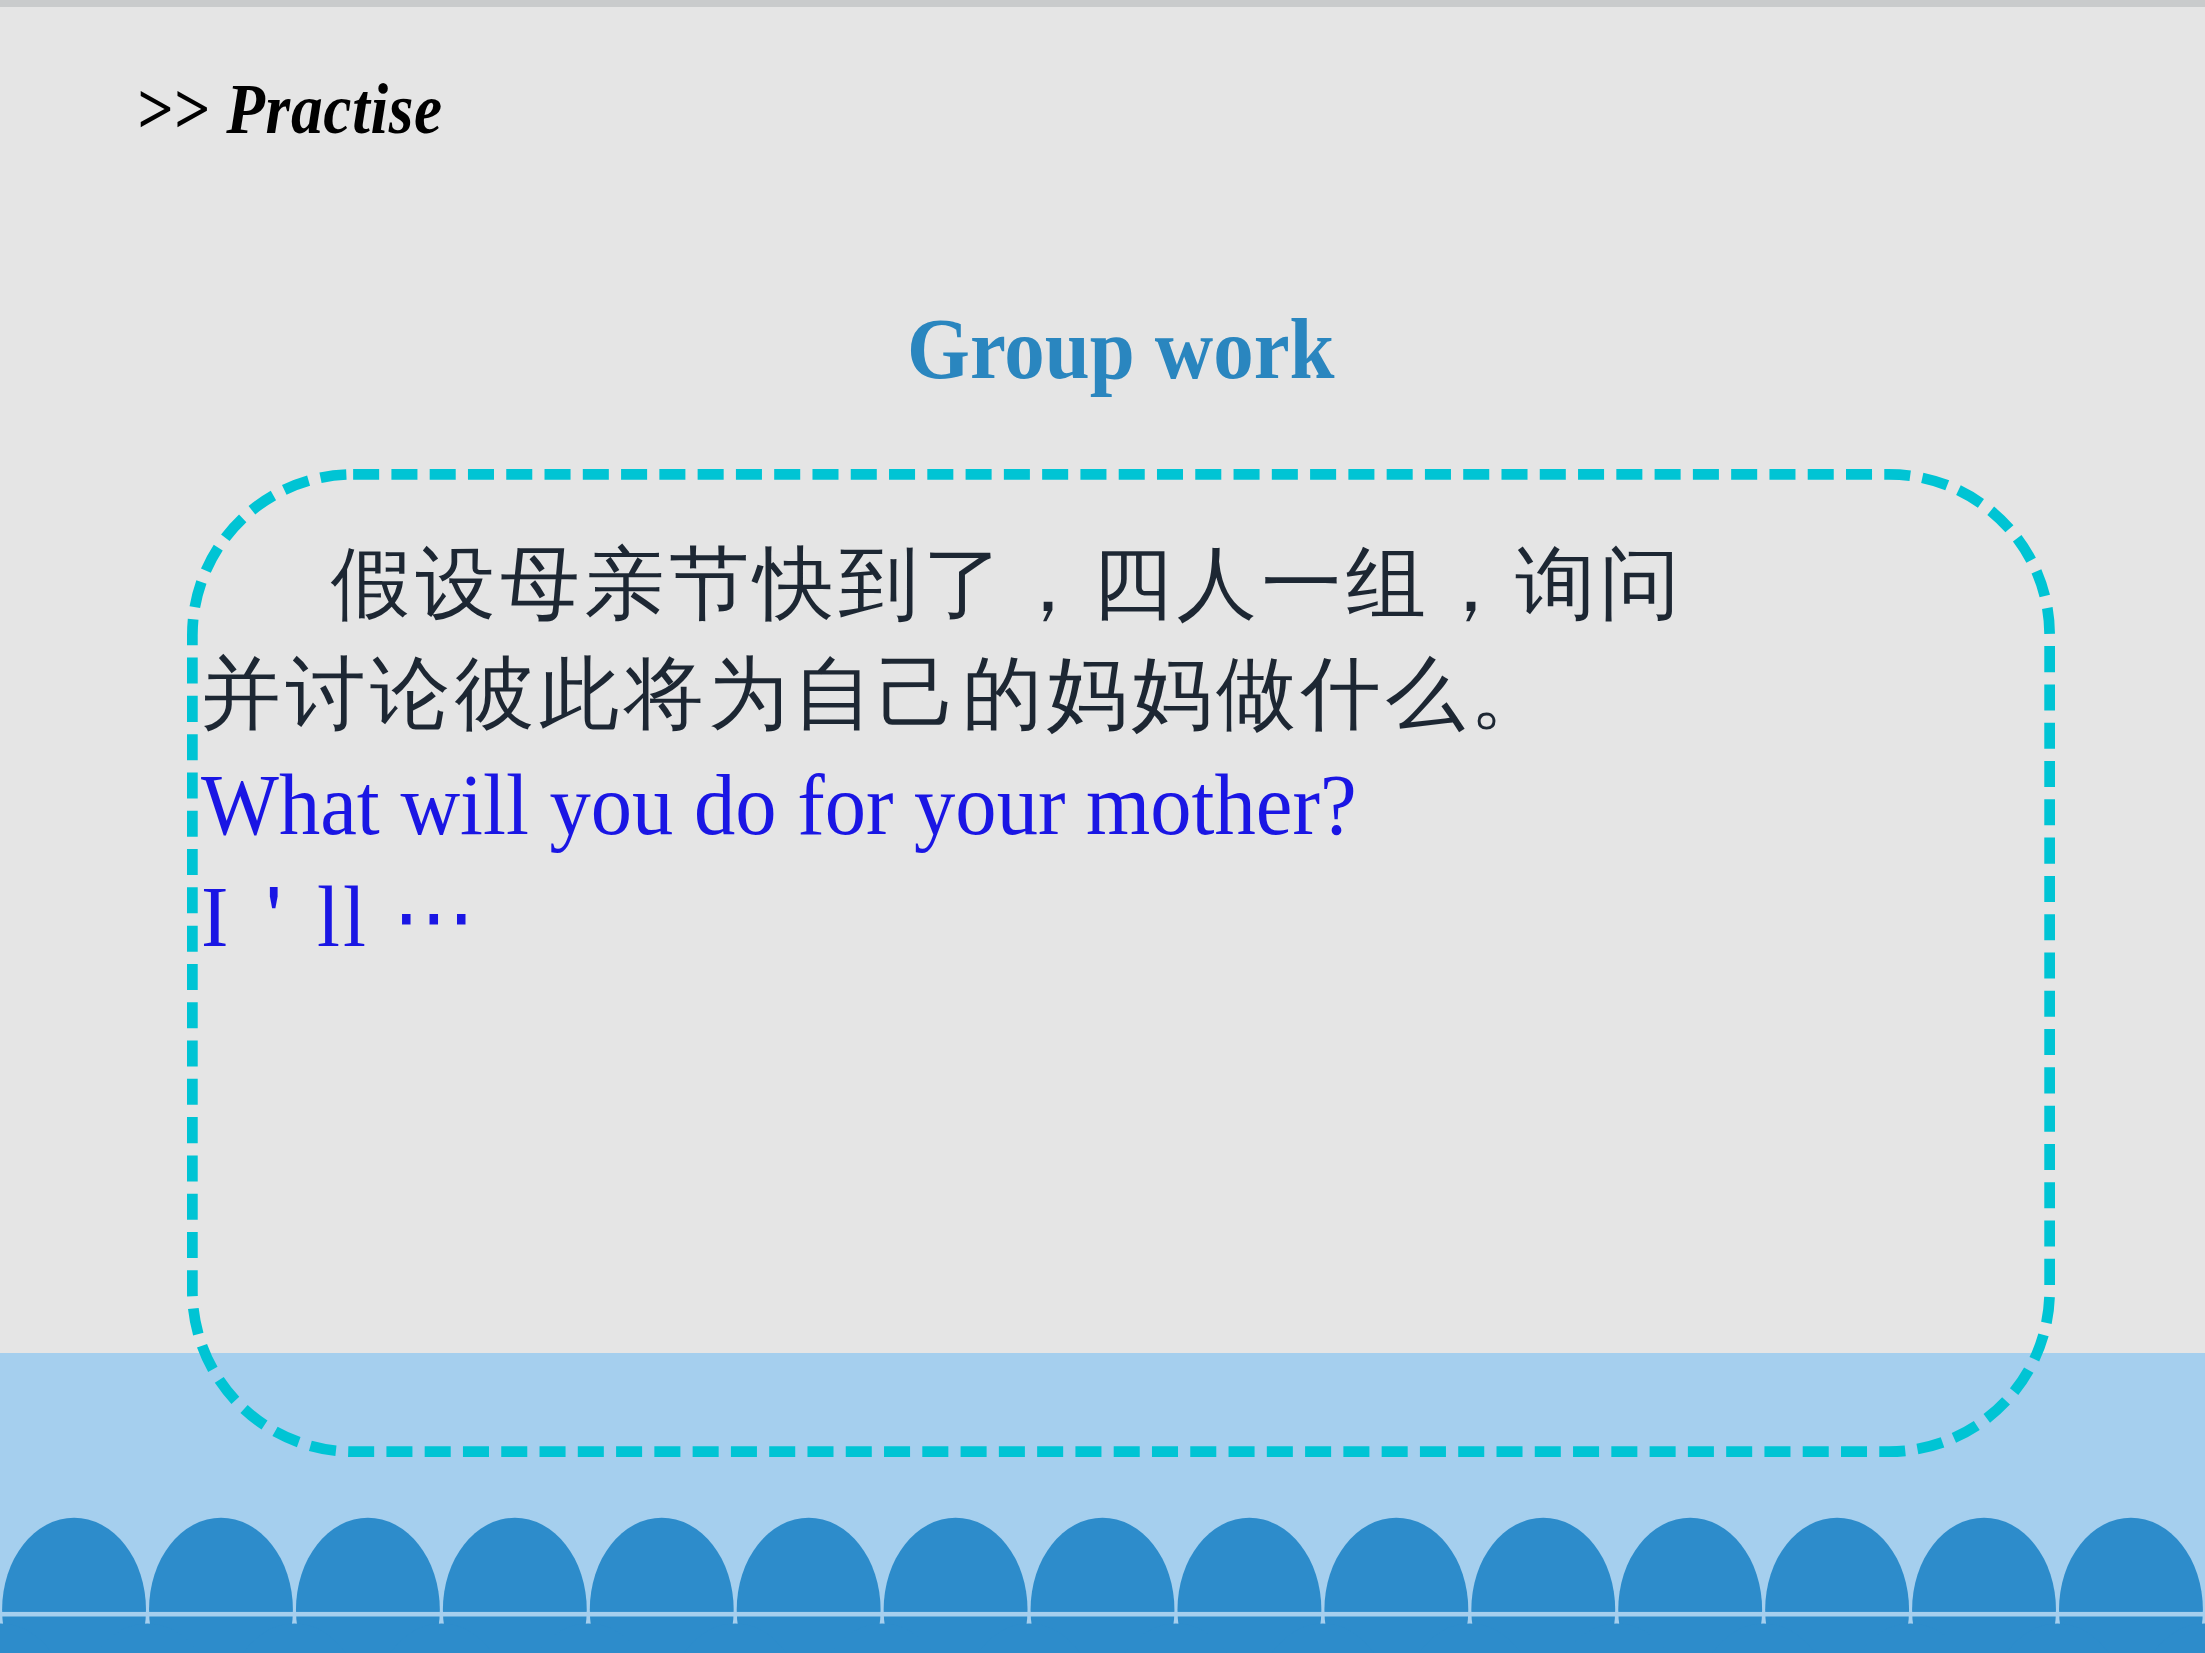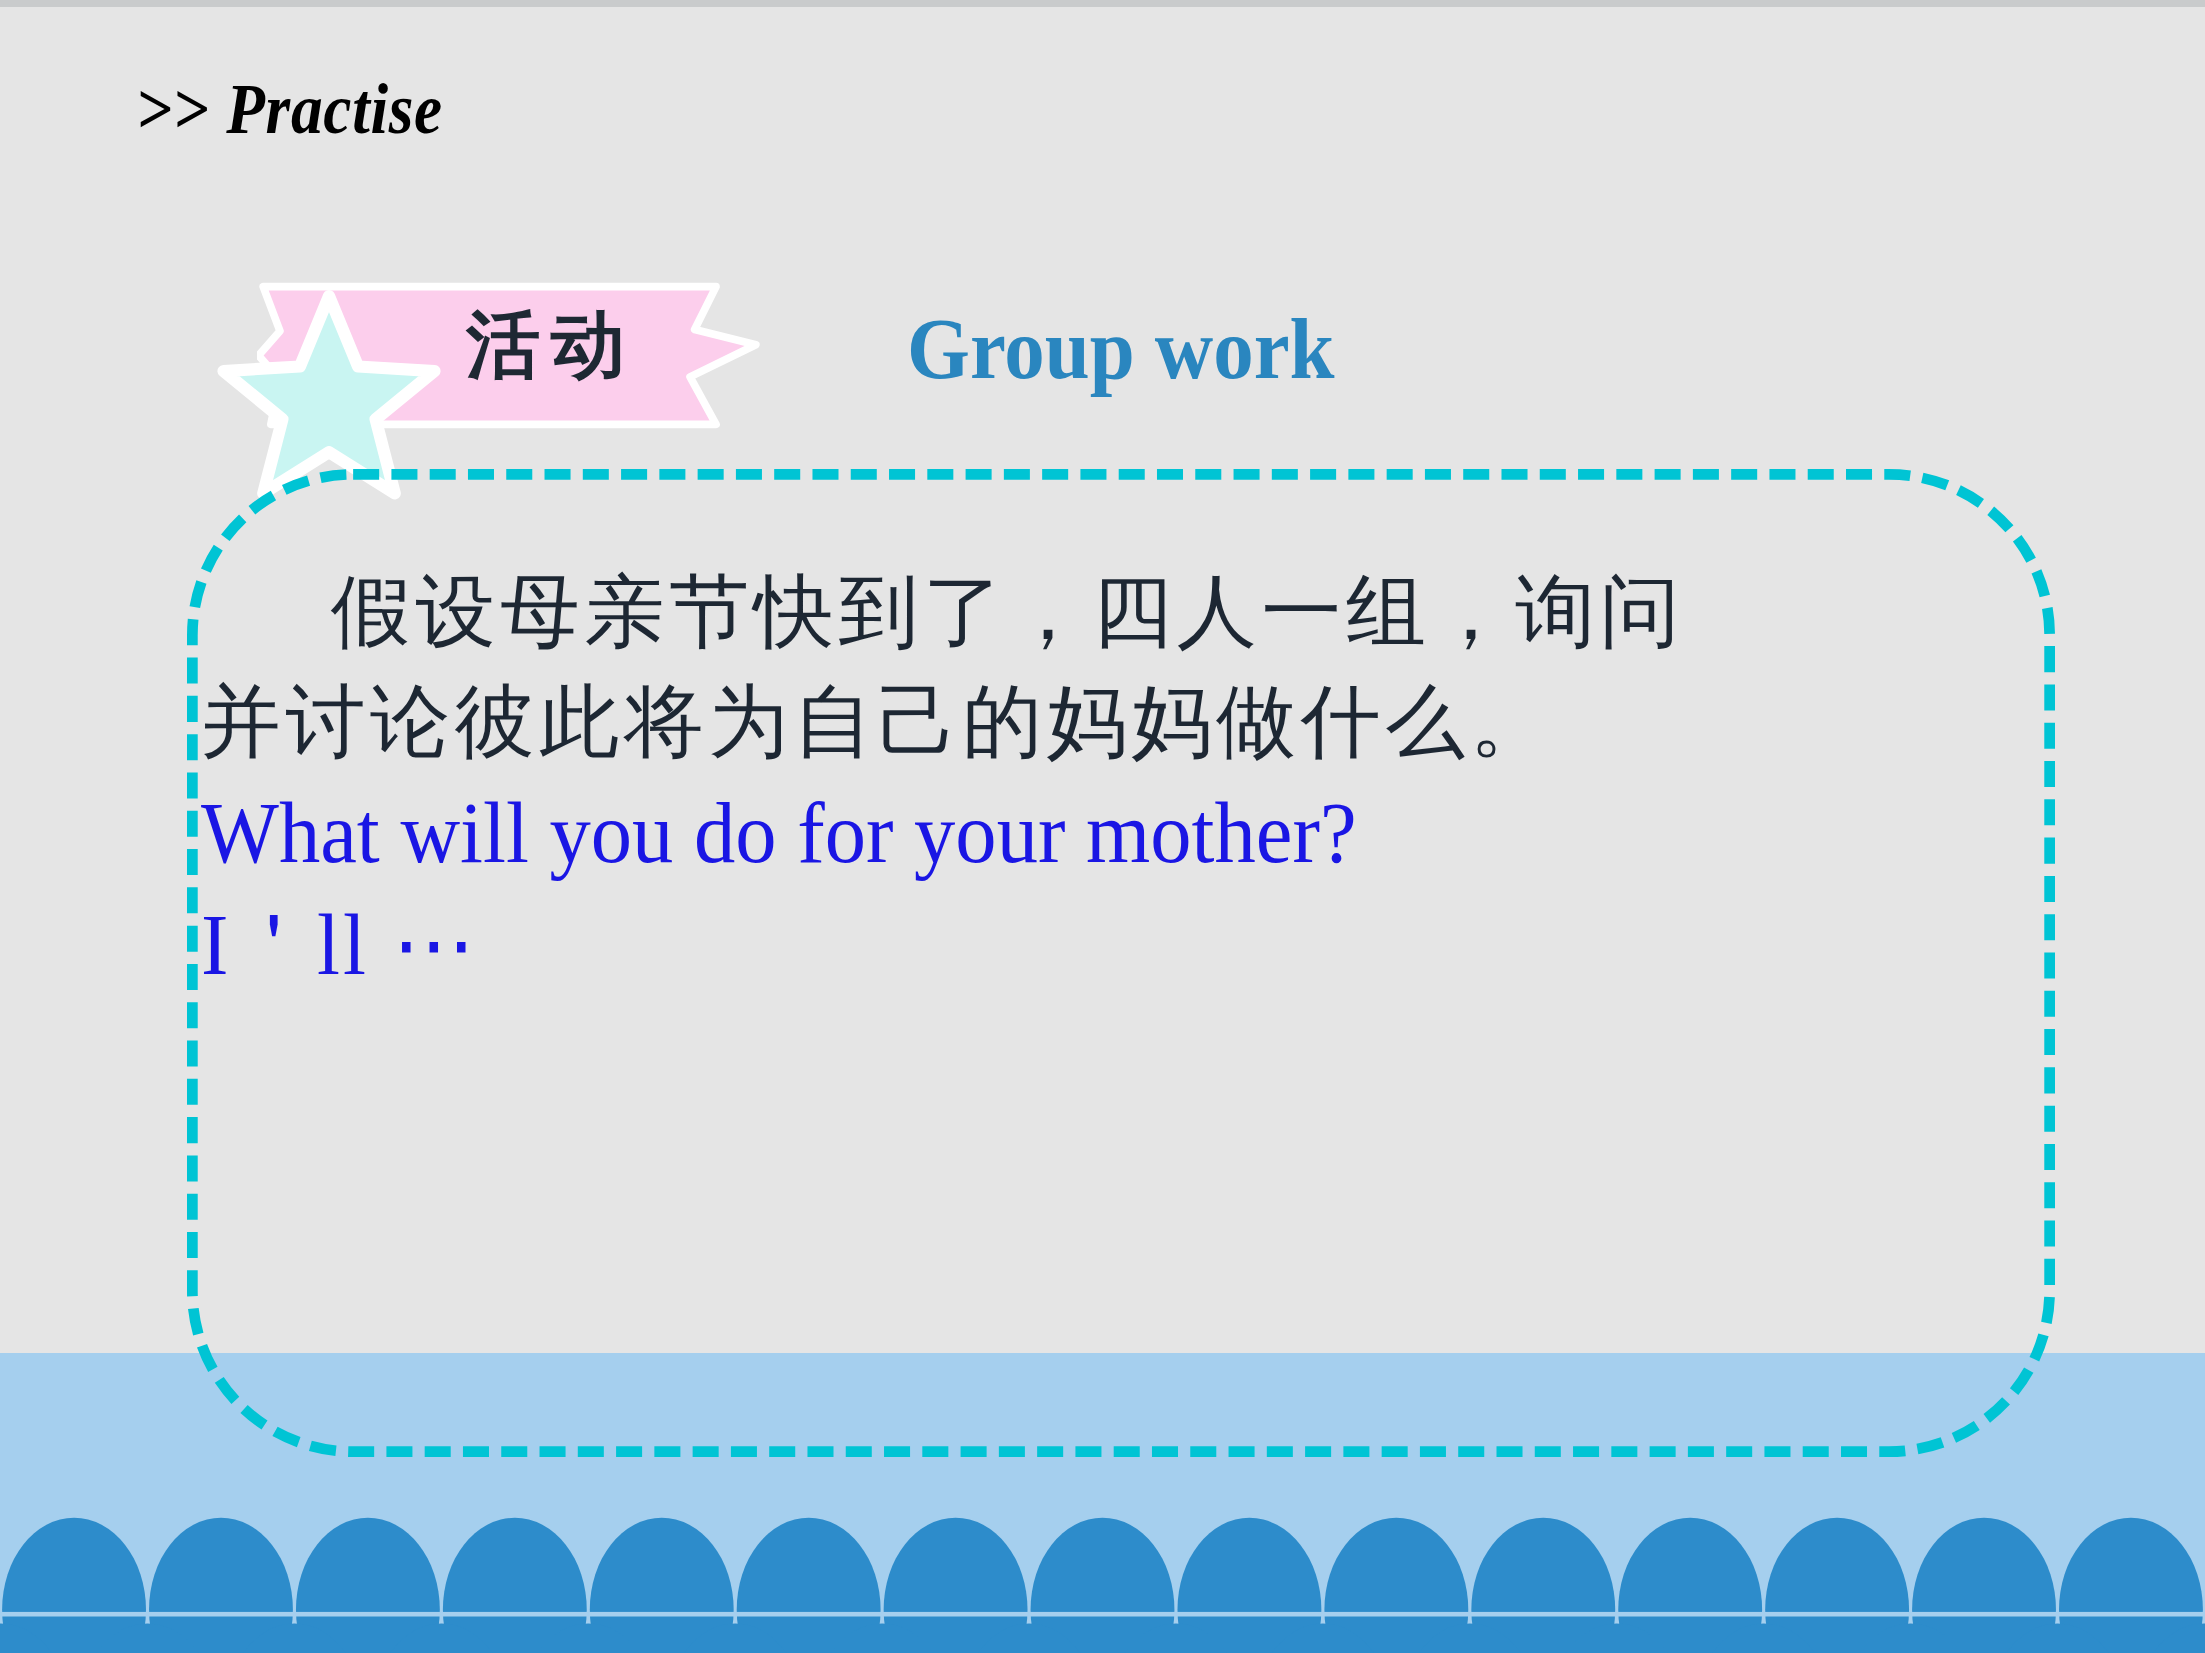--- a/index.html
+++ b/index.html
@@ -147,21 +147,20 @@
     font-size: 80px;
     font-weight: 500;
     color: #1d2733;
     line-height: 1.38;
     letter-spacing: 4.6px;
     white-space: nowrap;
     margin: 0;
   }
   .cn-line.indent {
     text-indent: 130px;
-    margin-top: 28px;
   }
   .en-line {
     font-family: "Liberation Serif", "DejaVu Serif", serif;
     font-size: 86px;
     font-weight: normal;
     color: #1a16e4;
     line-height: 1.30;
     letter-spacing: 0px;
     white-space: nowrap;
     margin: 0;
@@ -185,36 +184,20 @@
 </head>
 <body>
 
 <div class="slide">
 
   <div class="top-strip"></div>
   <div class="lower-band"></div>
 
   <div class="practise-title">&gt;&gt; Practise</div>
 
-  <div class="badge-wrap">
-
-    <div class="badge-ribbon">
-      <svg viewBox="0 0 660 200" width="505" height="153" xmlns="http://www.w3.org/2000/svg">
-        <path d="M 8 10 L 600 10 L 572 66 L 652 86 L 566 128 L 600 190 L 18 190 L 30 132 L 2 100 L 30 68 Z" fill="#fcceec" stroke="#ffffff" stroke-width="10" stroke-linejoin="round"></path>
-      </svg>
-    </div>
-
-    <div class="badge-star">
-      <svg viewBox="0 0 300 280" width="230" height="214" xmlns="http://www.w3.org/2000/svg">
-        <path d="M150 12 L188 104 L288 110 L211 173 L236 270 L150 216 L64 270 L89 173 L12 110 L112 104 Z" fill="#c9f5f2" stroke="#ffffff" stroke-width="16" stroke-linejoin="round"></path>
-      </svg>
-    </div>
-
-    <div class="badge-label">活动</div>
-  </div>
 
   <div class="group-work">Group work</div>
 
   <div class="task-box">
     <svg viewBox="0 0 2440 1290" preserveAspectRatio="none" xmlns="http://www.w3.org/2000/svg">
       <rect x="7" y="7" width="2426" height="1276" rx="210" ry="210" fill="none" stroke="#00c4d4" stroke-width="14" stroke-dasharray="34 16" stroke-linecap="butt"></rect>
     </svg>
 
     <div class="task-lines">
       <p class="cn-line indent">假设母亲节快到了，四人一组，询问</p>

